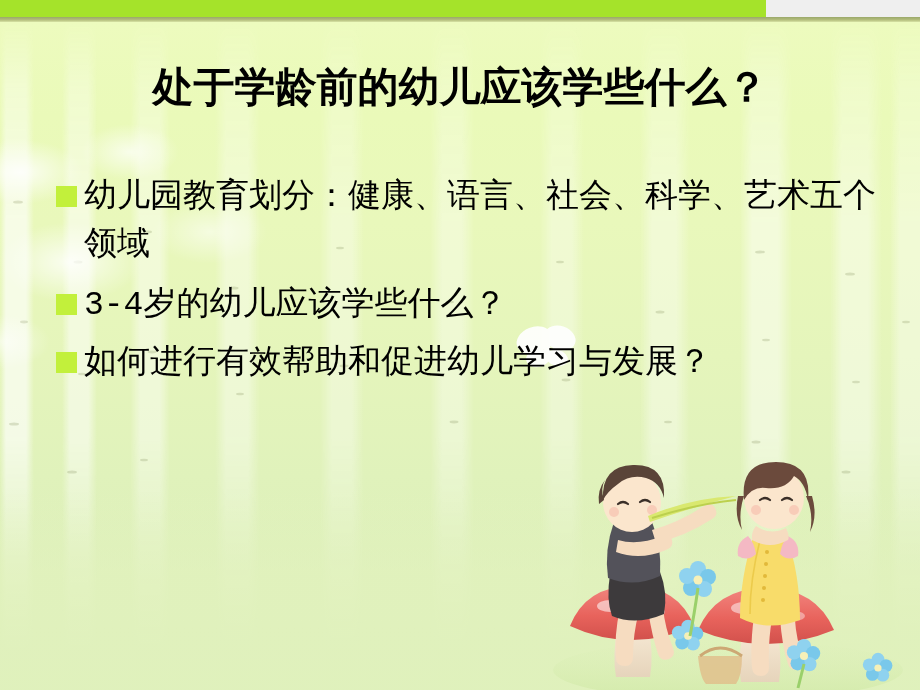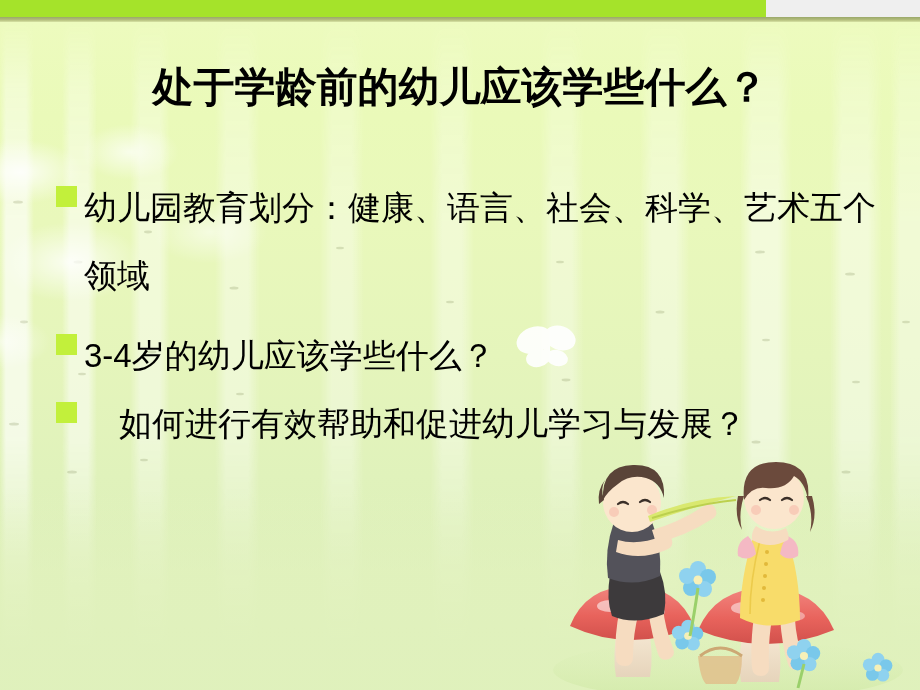--- a/index.html
+++ b/index.html
@@ -143,30 +143,30 @@
   .bullet-marker {
     flex: 0 0 auto;
     width: 21px;
     height: 21px;
     background: #c2f03b;
     margin-top: 12px;
     margin-right: 7px;
   }
   .bullet-text {
     flex: 1 1 auto;
-    font-family: Liberation Sans, sans-serif;
+    font-family: Liberation Mono, monospace;
     font-size: 33px;
-    line-height: 68px;
+    line-height: 48px;
     color: #000000;
     letter-spacing: 0px;
   }
   .bullet-row.r1 { margin-bottom: 12px; }
   .bullet-row.r2 { margin-bottom: 12px; }
-  .bullet-row.r3 { margin-bottom: 0; }
-  .bullet-row.r4 { margin-bottom: 0px; gap: 35px; }
+  .bullet-row.r3 { margin-bottom: 10px; }
+  .bullet-row.r4 { margin-bottom: 0px; }
 
   
   .illustration {
     position: absolute;
     left: 548px;
     top: 438px;
     width: 360px;
     height: 230px;
   }
 </style>

